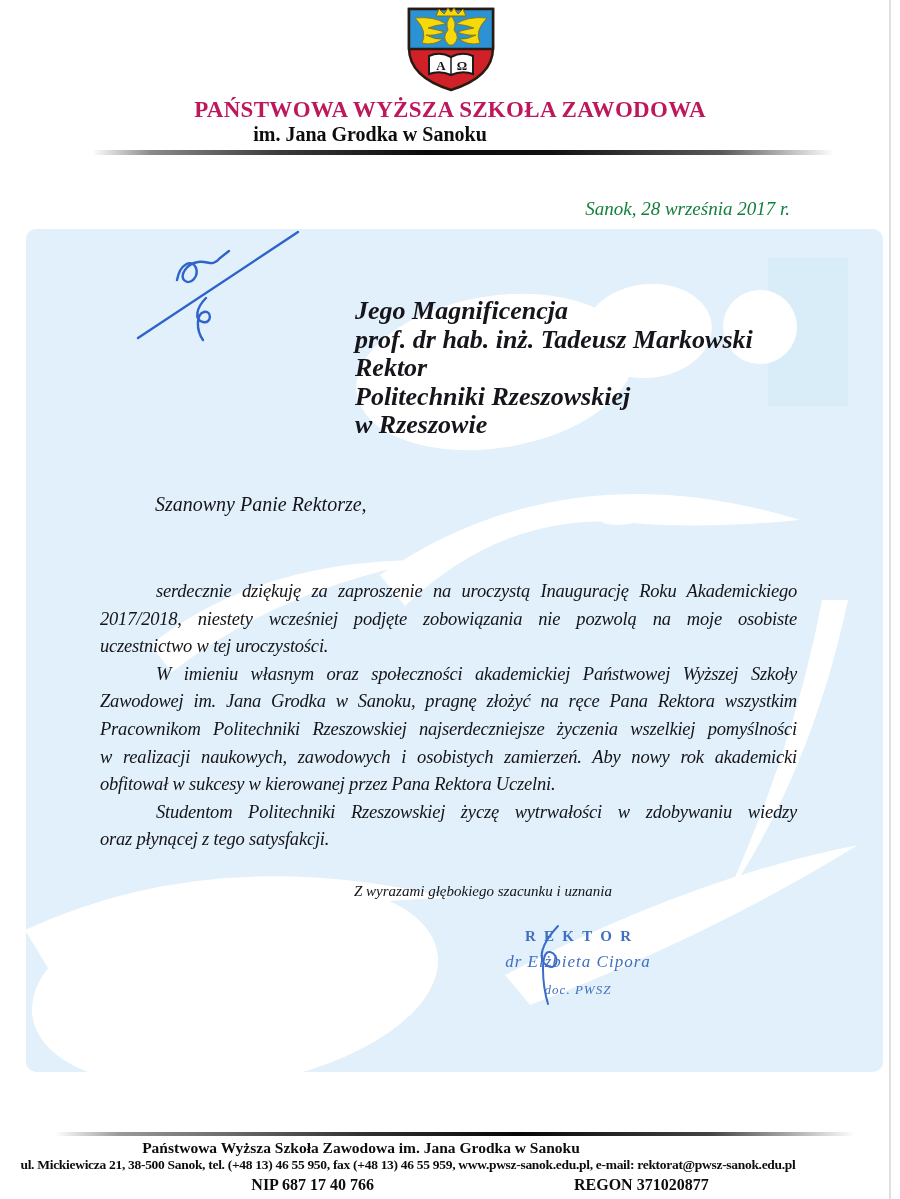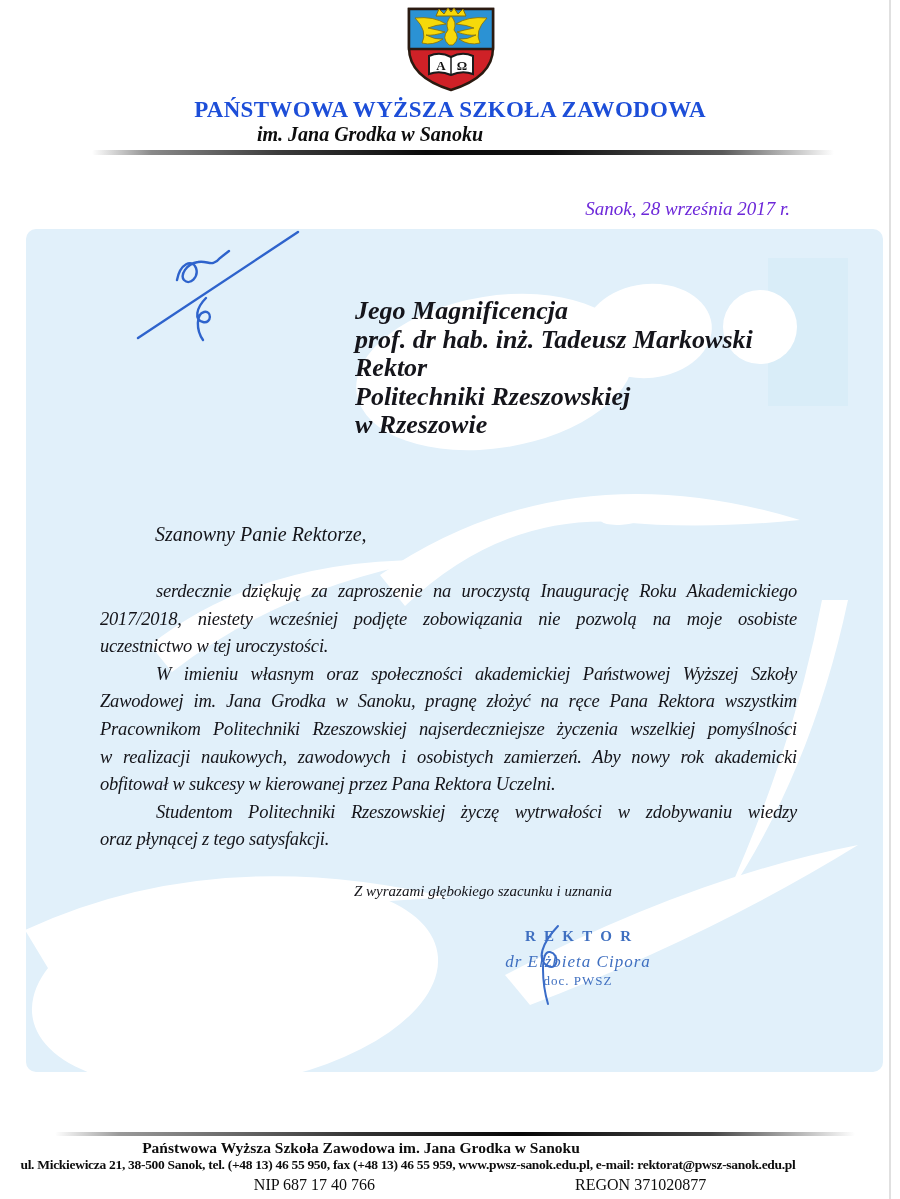--- a/index.html
+++ b/index.html
@@ -8,56 +8,56 @@
     margin:0 auto; overflow:hidden;
     font-family:"Liberation Serif", serif; color:#141419;
   }
   
   .scan-edge{position:absolute; top:0; bottom:0; right:9px; width:2px; background:#cfcfcf; opacity:.65; z-index:3;}
   
   .watermark{position:absolute; left:0; top:0; width:900px; height:1199px; z-index:0;}
   
   .crest{position:absolute; left:401px; top:3px; width:100px; height:90px; z-index:2;}
   .inst-name{position:absolute; left:0; top:97px; width:900px; text-align:center;
-    font-weight:bold; font-size:23px; letter-spacing:.3px; color:#1d4ed8; z-index:2;}
+    font-weight:bold; font-size:23px; letter-spacing:.3px; color:#be185d; z-index:2;}
   .inst-sub{position:absolute; left:0; top:123px; width:740px; text-align:center;
-    font-weight:bold; font-size:20px; color:#0d0d0d; z-index:2;font-style:italic;}
+    font-weight:bold; font-size:20px; color:#0d0d0d; z-index:2;}
   .rule{position:absolute; z-index:2; border-radius:3px;}
   .rule-top{left:92px; top:150px; width:742px; height:5px;
     background:linear-gradient(90deg, rgba(40,40,40,0) 0%, #8a8a8a 8%, #3c3c3c 25%, #0a0a0a 45%, #111 62%, #5a5a5a 85%, rgba(40,40,40,0) 100%);}
   .rule-bottom{left:55px; top:1132px; width:800px; height:4px;
     background:linear-gradient(90deg, rgba(40,40,40,0) 0%, #9a9a9a 8%, #333 38%, #060606 58%, #444 82%, rgba(40,40,40,0) 100%);}
   
   .date{position:absolute; top:198px; left:0; width:790px; text-align:right;
-    font-style:italic; font-size:19px; color:#6d28d9; z-index:2;}
+    font-style:italic; font-size:19px; color:#15803d; z-index:2;}
   .pen-mark{position:absolute; left:130px; top:228px; width:180px; height:120px; z-index:2;}
   .recipient{position:absolute; left:355px; top:297px; font-style:italic; font-weight:bold;
     font-size:26px; line-height:28.6px; color:#15151b; z-index:2;}
-  .salutation{position:absolute; left:155px; top:523px; font-style:italic; font-size:20px; z-index:2;}
+  .salutation{position:absolute; left:155px; top:493px; font-style:italic; font-size:20px; z-index:2;}
   .letter-body{position:absolute; left:100px; top:578px; width:697px; font-style:italic;
     font-size:18.5px; line-height:27.6px; letter-spacing:-0.2px; z-index:2;}
   .bl{white-space:nowrap;}
   .bl.j{white-space:normal; text-align:justify; text-align-last:justify;}
   .bl.i{padding-left:56px;}
   .bl.j.i{padding-left:0; text-indent:56px;}
   .closing{position:absolute; left:354px; top:883px; font-style:italic; font-size:15px; z-index:2;}
   
   .stamp{position:absolute; left:468px; top:928px; width:220px; text-align:center; z-index:2;}
   .stamp-title{font-size:15px; letter-spacing:.55em; text-indent:.55em; font-weight:bold;}
   .stamp-name{font-size:17px; font-style:italic; margin-top:7px; letter-spacing:1px;}
-  .stamp-suffix{font-size:13px; margin-top:1px; letter-spacing:1px;}
+  .stamp-suffix{font-size:13px; margin-top:10px; letter-spacing:1px;font-style:italic;}
   .pen-sign{position:absolute; left:530px; top:918px; width:45px; height:95px; z-index:2;}
   
   .f1{position:absolute; top:1139px; left:0; width:722px; text-align:center;
     font-weight:bold; font-size:15.5px; color:#0d0d0d; z-index:2;}
   .f2{position:absolute; top:1157px; left:0; width:816px; text-align:center;
     font-weight:bold; font-size:13.5px; letter-spacing:-0.3px; color:#0d0d0d; z-index:2;}
   .f3{position:absolute; top:1176px; left:0; width:900px; display:flex; justify-content:center;
     gap:200px; padding-left:60px; box-sizing:border-box;
-    font-weight:normal; font-size:16px; color:#0d0d0d; z-index:2;}
+    font-weight:bold; font-size:16px; color:#0d0d0d; z-index:2;}
 </style>
 </head>
 <body>
 
 <div class="page">
 
   <svg class="watermark" viewBox="0 0 900 1199" aria-hidden="true">
     <rect x="26" y="229" width="857" height="843" rx="10" fill="#e1f0fa"></rect>
     <rect x="768" y="258" width="80" height="148" fill="#d9edf8"></rect>
     <g fill="#ffffff">

